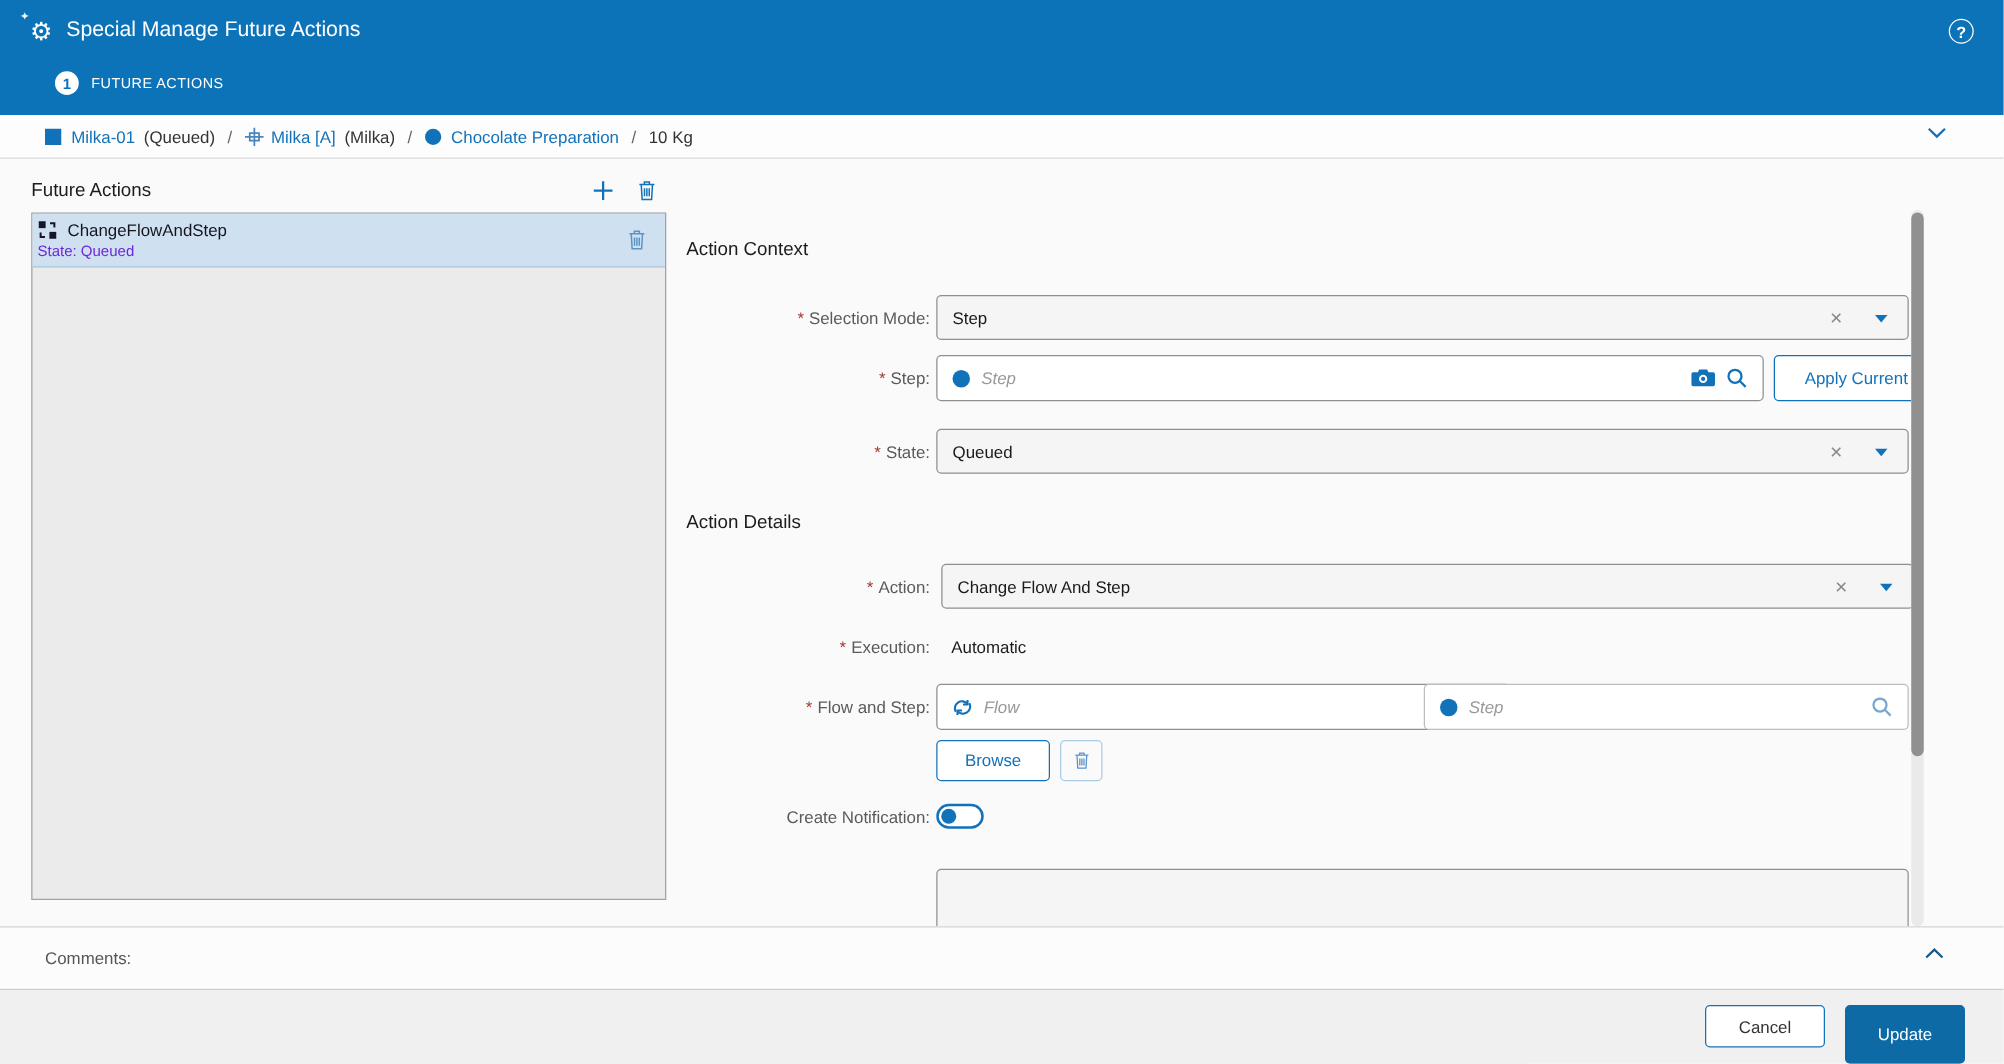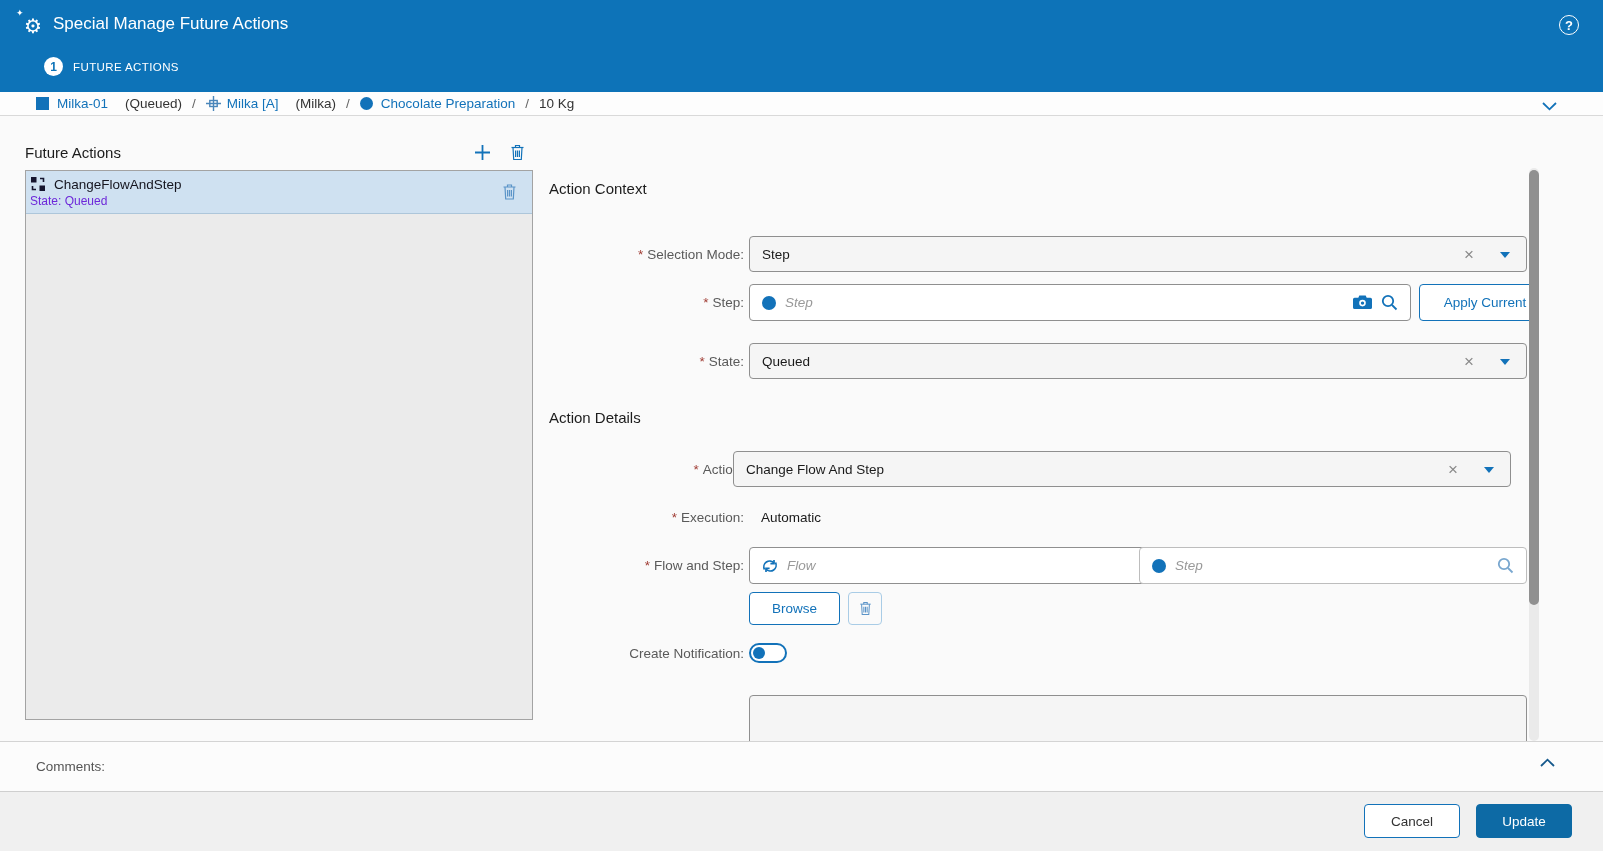--- a/index.html
+++ b/index.html
@@ -12,26 +12,26 @@
   .wizard-icon { position:relative; width:26px; height:27px; }
   .gear-glyph { position:absolute; right:0; bottom:-2px; font-size:20px; line-height:26px; }
   .spark-glyph { position:absolute; left:0; top:-2px; font-size:9px; }
   .page-title { font-size:17px; }
   .help-btn { position:absolute; top:15px; right:24px; width:20px; height:20px; border:1.8px solid #fff; border-radius:50%; display:flex; align-items:center; justify-content:center; font-size:13px; font-weight:700; cursor:pointer; }
   .wizard-step { position:absolute; left:44px; top:57px; display:flex; align-items:center; gap:10px; cursor:pointer; }
   .step-badge { width:19px; height:19px; border-radius:50%; background:#fff; color:#0d73b8; font-size:12px; font-weight:700; display:flex; align-items:center; justify-content:center; }
   .step-label { font-size:11.5px; letter-spacing:.4px; }
 
   
-  .breadcrumb { position:absolute; top:92px; left:0; width:100%; height:24px; background:#fdfdfd; border-bottom:1px solid #d9d9d9; display:flex; align-items:center; padding-left:36px; font-size:13.5px; color:#333; }
+  .breadcrumb { position:absolute; top:92px; left:0; width:100%; height:35px; background:#fdfdfd; border-bottom:1px solid #d9d9d9; display:flex; align-items:center; padding-left:36px; font-size:13.5px; color:#333; }
   .bc-square { width:13px; height:13px; background:#1272b9; margin-right:8px; flex:none; }
   .bc-circle { width:13px; height:13px; border-radius:50%; background:#1272b9; margin-right:8px; flex:none; }
   .bc-flow { color:#4a86ba; margin-right:6px; display:flex; }
   .bc-link { color:#1272b9; text-decoration:none; cursor:pointer; }
-  .bc-suffix { margin-left:17px; color:#333; }
+  .bc-suffix { margin-left:7px; color:#333; }
   .bc-sep { margin:0 10px; color:#666; }
   .bc-chevron { position:absolute; right:46px; top:10px; color:#1272b9; cursor:pointer; display:flex; }
 
   
   .lp-header { position:absolute; top:144px; left:25px; width:508px; display:flex; justify-content:space-between; align-items:center; }
   .lp-title { font-size:15px; color:#1c1c1c; }
   .lp-actions { display:flex; gap:19px; padding-right:8px; align-items:center; }
   .icon-btn { background:none; border:none; color:#1272b9; cursor:pointer; display:flex; padding:0; }
   .list-box { position:absolute; top:170px; left:25px; width:508px; height:550px; background:#ebebeb; border:1px solid #a3a3a3; }
   .list-item { position:relative; height:43px; background:#cfe1f1; border-bottom:1px solid #adc6da; padding:5px 4px; cursor:pointer; }
@@ -69,21 +69,21 @@
 
   
   .scrollbar { position:absolute; left:1529px; top:168px; width:10px; height:573px; background:#eaeaea; border-radius:5px; cursor:pointer; }
   .scroll-thumb { position:absolute; left:0; top:2px; width:10px; height:435px; background:#909090; border-radius:5px; cursor:grab; }
 
   
   .comments-bar { position:absolute; left:0; top:741px; width:100%; height:51px; background:#fcfcfc; border-top:1px solid #d4d4d4; border-bottom:1px solid #cfcfcf; display:flex; align-items:center; padding-left:36px; font-size:13.5px; color:#555; }
   .comments-chevron { position:absolute; right:48px; top:16px; color:#16598c; cursor:pointer; display:flex; }
   .footer { position:absolute; left:0; top:792px; width:100%; height:59px; background:#f0f0f0; }
   .cancel-btn { position:absolute; left:1364px; top:12px; width:96px; height:34px; background:#fff; border:1px solid #1272b9; border-radius:4px; color:#333; font-size:13.5px; font-family:inherit; cursor:pointer; }
-  .update-btn { position:absolute; left:1476px; top:12px; width:96px; height:34px; background:#0d6aa5; border:1px solid #0d6aa5; border-radius:4px; color:#fff; font-size:13.5px; font-family:inherit; cursor:pointer; }
+  .update-btn { position:absolute; left:1476px; top:12px; width:96px; height:47px; background:#0d6aa5; border:1px solid #0d6aa5; border-radius:4px; color:#fff; font-size:13.5px; font-family:inherit; cursor:pointer; }
 </style>
 </head>
 <body>
 
 <div class="app">
 
   <header class="titlebar">
     <div class="title-left">
       <span class="wizard-icon">
         <span class="spark-glyph">✦</span>
@@ -163,21 +163,21 @@
             <path d="M5.5 3.5 V1.5 h4 v2"></path>
             <path d="M3 3.5 l.7 12 h7.6 l.7 -12"></path>
             <path d="M5.6 6.5 v6.5 M7.5 6.5 v6.5 M9.4 6.5 v6.5"></path>
           </svg>
       </span>
     </div>
   </div>
 
   <section class="form-area">
 
-    <h2 class="fheading" style="top:37px">Action Context</h2>
+    <h2 class="fheading" style="top:48px">Action Context</h2>
 
     <div class="frow" style="top:93px;height:36px">
       <label class="flabel">
         <span class="req">*</span>
         <span>Selection Mode:</span>
       </label>
       <div class="select" style="left:200px;width:778px">
         <span class="sel-val">Step</span>
         <span class="clear-x">×</span>
         <span class="caret"></span>
@@ -221,21 +221,21 @@
       </div>
     </div>
 
     <h2 class="fheading" style="top:266px">Action Details</h2>
 
     <div class="frow" style="top:308px;height:36px">
       <label class="flabel">
         <span class="req">*</span>
         <span>Action:</span>
       </label>
-      <div class="select" style="left:184px;width:778px">
+      <div class="select" style="left:204px;width:778px">
         <span class="sel-val">Change Flow And Step</span>
         <span class="clear-x">×</span>
         <span class="caret"></span>
       </div>
     </div>
 
     <div class="frow" style="top:357px;height:35px">
       <label class="flabel">
         <span class="req">*</span>
         <span>Execution:</span>

